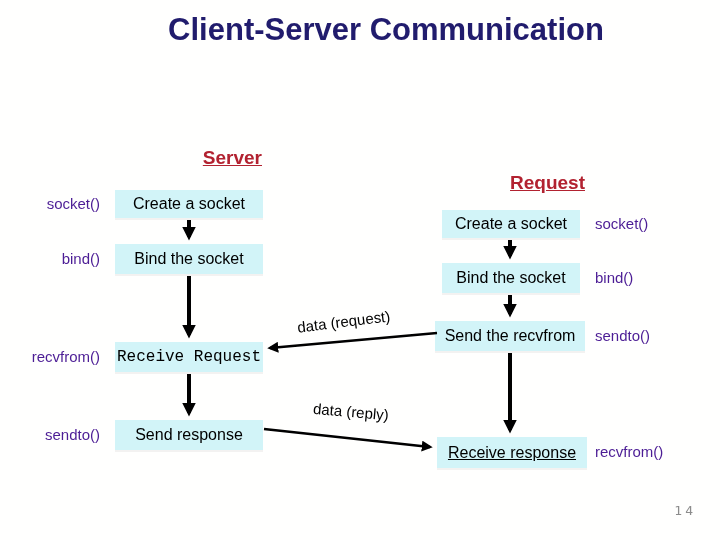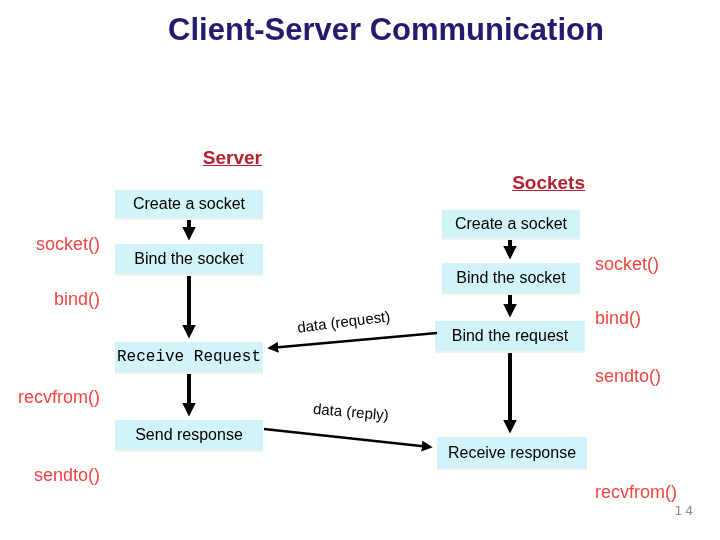--- a/index.html
+++ b/index.html
@@ -55,31 +55,30 @@
   }
   .s-box { left: 115px; width: 148px; }
   .s-box-1 { top: 190px; height: 28px; }
   .s-box-2 { top: 244px; height: 30px; }
   .s-box-3 { top: 342px; height: 30px; font-family: Liberation Mono, monospace; }
   .s-box-4 { top: 420px; height: 30px; }
 
   .c-box-1 { left: 442px; width: 138px; top: 210px; height: 28px; }
   .c-box-2 { left: 442px; width: 138px; top: 263px; height: 30px; }
   .c-box-3 { left: 435px; width: 150px; top: 321px; height: 30px; }
-  .c-box-4 { left: 437px; width: 150px; top: 437px; height: 31px; }
+  .c-box-4 { left: 437px; width: 150px; top: 437px; height: 31px; text-decoration: underline; }
 
   
   .call-label {
     position: absolute;
-    color: #ef4444;
-    font-size: 18px;
+    color: #4c1d95;
+    font-size: 15px;
     height: 18px;
     line-height: 18px;
     white-space: nowrap;
-    margin-top: 40px;
   }
   .left-call { left: 0px; width: 100px; text-align: right; }
   .l-call-1 { top: 195px; }
   .l-call-2 { top: 250px; }
   .l-call-3 { top: 348px; }
   .l-call-4 { top: 426px; }
 
   .right-call { left: 595px; text-align: left; }
   .r-call-1 { top: 215px; }
   .r-call-2 { top: 269px; }
@@ -128,35 +127,35 @@
 </head>
 <body>
 
 <div class="slide">
 
   <div class="title">
     <div>Client-Server Communication</div>
   </div>
 
   <div class="col-heading server-heading">Server</div>
-  <div class="col-heading client-heading">Sockets</div>
+  <div class="col-heading client-heading">Request</div>
 
   <div class="call-label left-call l-call-1">socket()</div>
   <div class="call-label left-call l-call-2">bind()</div>
   <div class="call-label left-call l-call-3">recvfrom()</div>
   <div class="call-label left-call l-call-4">sendto()</div>
 
   <div class="flow-box s-box s-box-1">Create a socket</div>
   <div class="flow-box s-box s-box-2">Bind the socket</div>
   <div class="flow-box s-box s-box-3">Receive Request</div>
   <div class="flow-box s-box s-box-4">Send response</div>
 
   <div class="flow-box c-box-1">Create a socket</div>
   <div class="flow-box c-box-2">Bind the socket</div>
-  <div class="flow-box c-box-3">Bind the request</div>
+  <div class="flow-box c-box-3">Send the recvfrom</div>
   <div class="flow-box c-box-4">Receive response</div>
 
   <div class="call-label right-call r-call-1">socket()</div>
   <div class="call-label right-call r-call-2">bind()</div>
   <div class="call-label right-call r-call-3">sendto()</div>
   <div class="call-label right-call r-call-4">recvfrom()</div>
 
   <div class="msg-label request-label">data (request)</div>
   <div class="msg-label reply-label">data (reply)</div>
 

